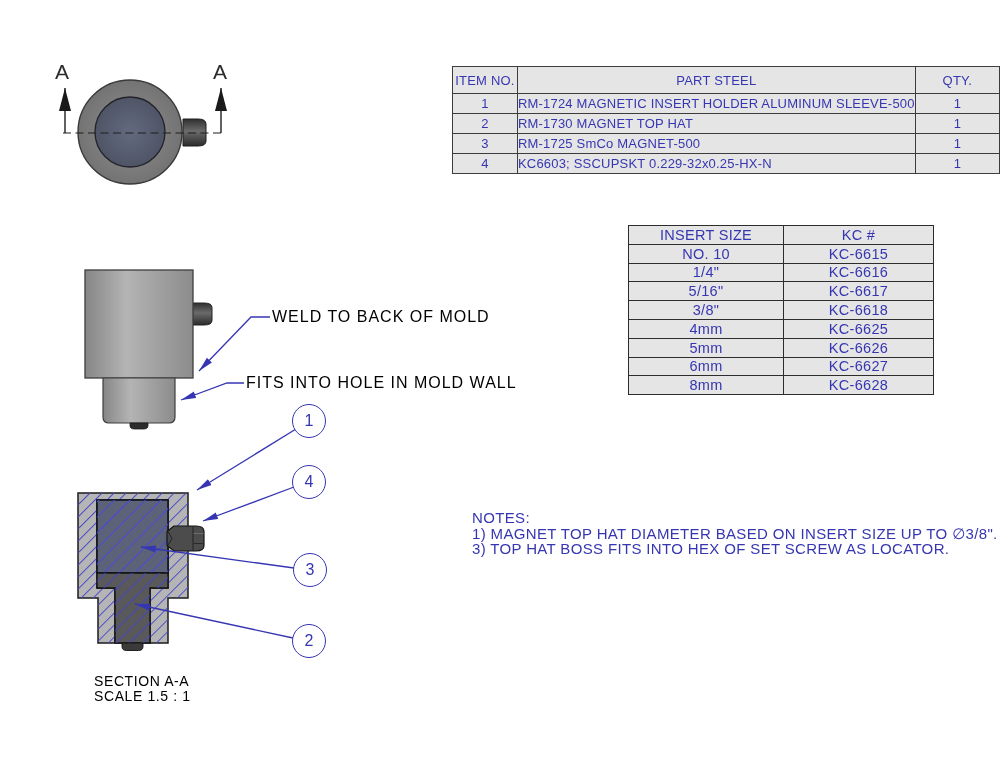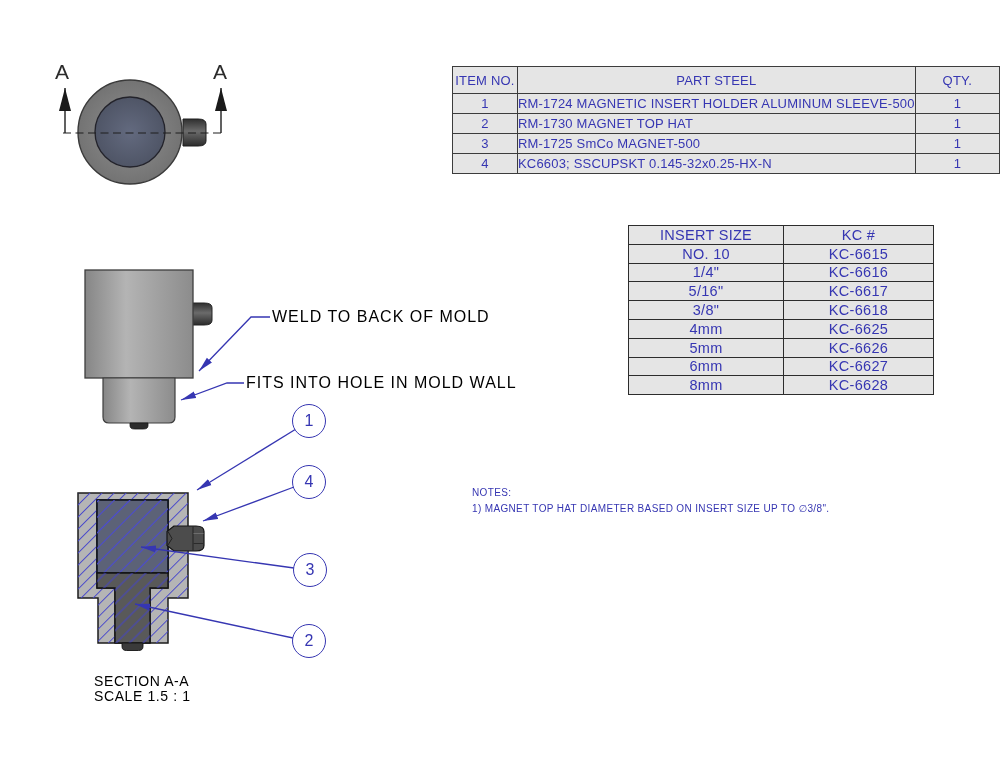--- a/index.html
+++ b/index.html
@@ -5,21 +5,21 @@
   html,body{margin:0;padding:0;background:#ffffff;}
   .canvas{
     position:relative;width:1000px;height:762px;background:#ffffff;overflow:hidden;
     font-family:"Liberation Sans","DejaVu Sans",sans-serif;
   }
   .layer{position:absolute;left:0;top:0;}
   .lbl{position:absolute;color:#000000;white-space:nowrap;line-height:1.05;z-index:2;}
   .a-label{font-size:21px;color:#2b2b2b;letter-spacing:0.5px;}
   .anno{font-size:16px;letter-spacing:1px;}
   .sec{font-size:14px;letter-spacing:0.6px;}
-  .notes{position:absolute;left:472px;top:485px;color:#3636b2;font-size:10px;
+  .notes{position:absolute;left:472px;top:510px;color:#3636b2;font-size:15px;
          letter-spacing:0.35px;line-height:15.5px;white-space:nowrap;z-index:2;}
   .balloon{
     position:absolute;box-sizing:border-box;width:34px;height:34px;border:1.5px solid #3636b2;
     border-radius:50%;background:#ffffff;display:flex;align-items:center;justify-content:center;
     color:#3636b2;font-size:16px;z-index:3;
   }
   table{position:absolute;border-collapse:collapse;table-layout:fixed;color:#3636b2;z-index:2;background:#e5e5e5;}
   .bom{left:452px;top:66px;font-size:13px;letter-spacing:0.2px;}
   .bom th,.bom td{border:1px solid #3c3c3c;padding:0;text-align:center;white-space:nowrap;overflow:hidden;}
   .bom thead th{height:26px;font-weight:normal;}
@@ -128,20 +128,21 @@
   <div class="balloon" style="left:292px;top:624px">
     <span>2</span>
   </div>
 
   <div class="lbl sec" style="left:94px;top:674px">SECTION A-A</div>
   <div class="lbl sec" style="left:94px;top:689px">SCALE 1.5 : 1</div>
 
   <div class="notes">
     <div>NOTES:</div>
     <div>1) MAGNET TOP HAT DIAMETER BASED ON INSERT SIZE UP TO ∅3/8".</div>
+    <div>3) TOP HAT BOSS FITS INTO HEX OF SET SCREW AS LOCATOR.</div>
   </div>
 
   <table class="bom">
     <colgroup>
         <col style="width:65px">
         <col style="width:385px">
         <col style="width:85px">
       </colgroup>
     <thead>
       <tr>
@@ -161,21 +162,21 @@
         <td class="part">RM-1730 MAGNET TOP HAT</td>
         <td>1</td>
       </tr>
       <tr>
         <td>3</td>
         <td class="part">RM-1725 SmCo MAGNET-500</td>
         <td>1</td>
       </tr>
       <tr>
         <td>4</td>
-        <td class="part">KC6603; SSCUPSKT 0.145-32x0.25-HX-N</td>
+        <td class="part">KC6603; SSCUPSKT 0.229-32x0.25-HX-N</td>
         <td>1</td>
       </tr>
     </tbody>
   </table>
 
   <table class="ins">
     <colgroup>
         <col style="width:155px">
         <col style="width:150px">
       </colgroup>

